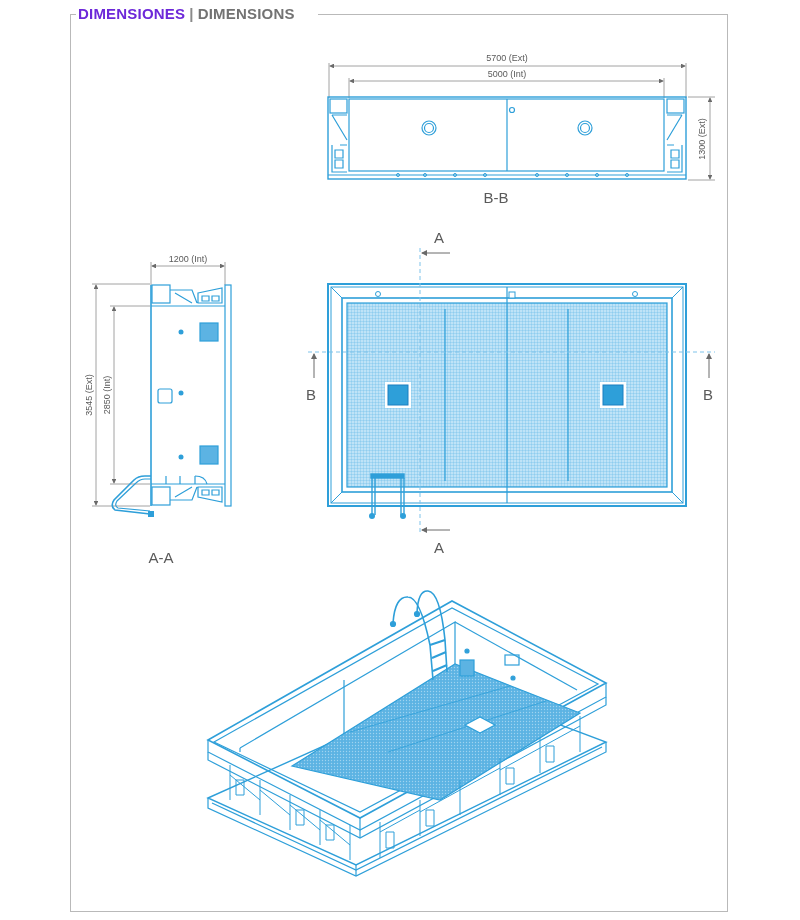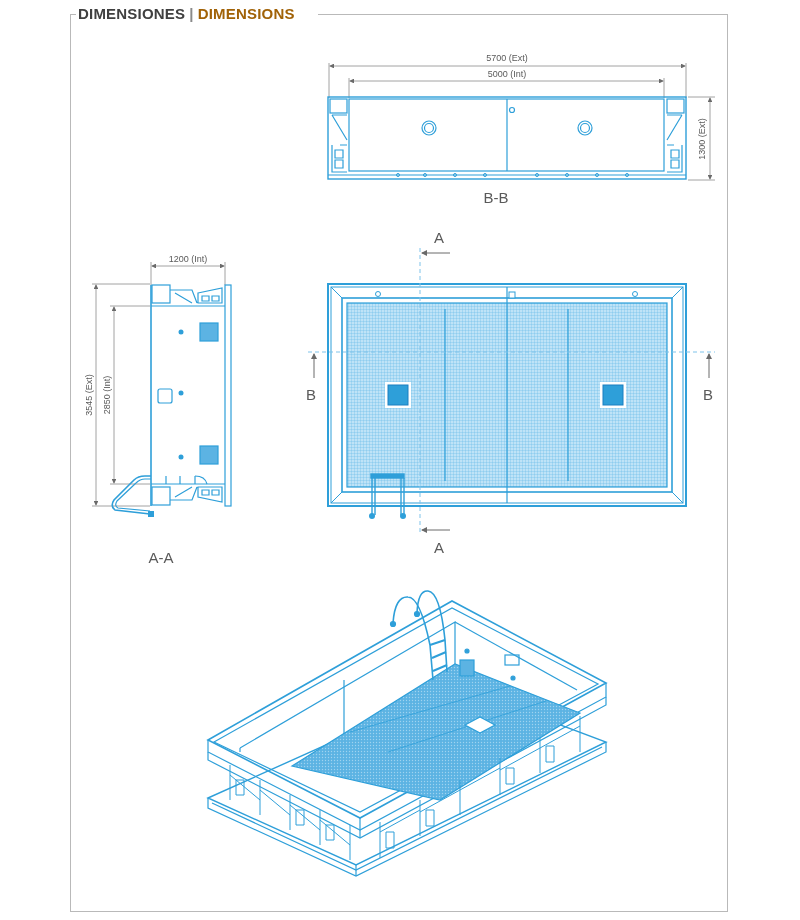--- a/index.html
+++ b/index.html
@@ -1,23 +1,23 @@
 <!DOCTYPE html>
 <html><head>
 <meta charset="utf-8">
 <style>
   html, body { margin:0; padding:0; background:#ffffff; }
   body { width:800px; height:920px; position:relative; overflow:hidden; font-family:"Liberation Sans", sans-serif; }
   .frame { position:absolute; left:70px; top:14px; width:658px; height:898px; border:1px solid #b9b9b9; border-top:none; box-sizing:border-box; }
   .frame-top-right { position:absolute; left:318px; top:14px; width:410px; height:1px; background:#b9b9b9; }
   .frame-top-left { position:absolute; left:70px; top:14px; width:6px; height:1px; background:#b9b9b9; }
   .title { position:absolute; left:78px; top:5px; font-size:15px; font-weight:bold; letter-spacing:0.2px; white-space:nowrap; }
-  .title .es { color:#404040; }
+  .title .es { color:#6d28d9; }
   .title .sep { color:#8a8a8a; margin:0 4px; }
-  .title .en { color:#a16207;text-align:center; }
+  .title .en { color:#737373;text-align:center; }
   svg { position:absolute; left:0; top:0; }
   .lbl { font-family:"Liberation Sans", sans-serif; fill:#5a5a5a; }
 </style>
 </head>
 <body>
 
 <div class="frame"></div>
 <div class="frame-top-left"></div>
 <div class="frame-top-right"></div>
 

